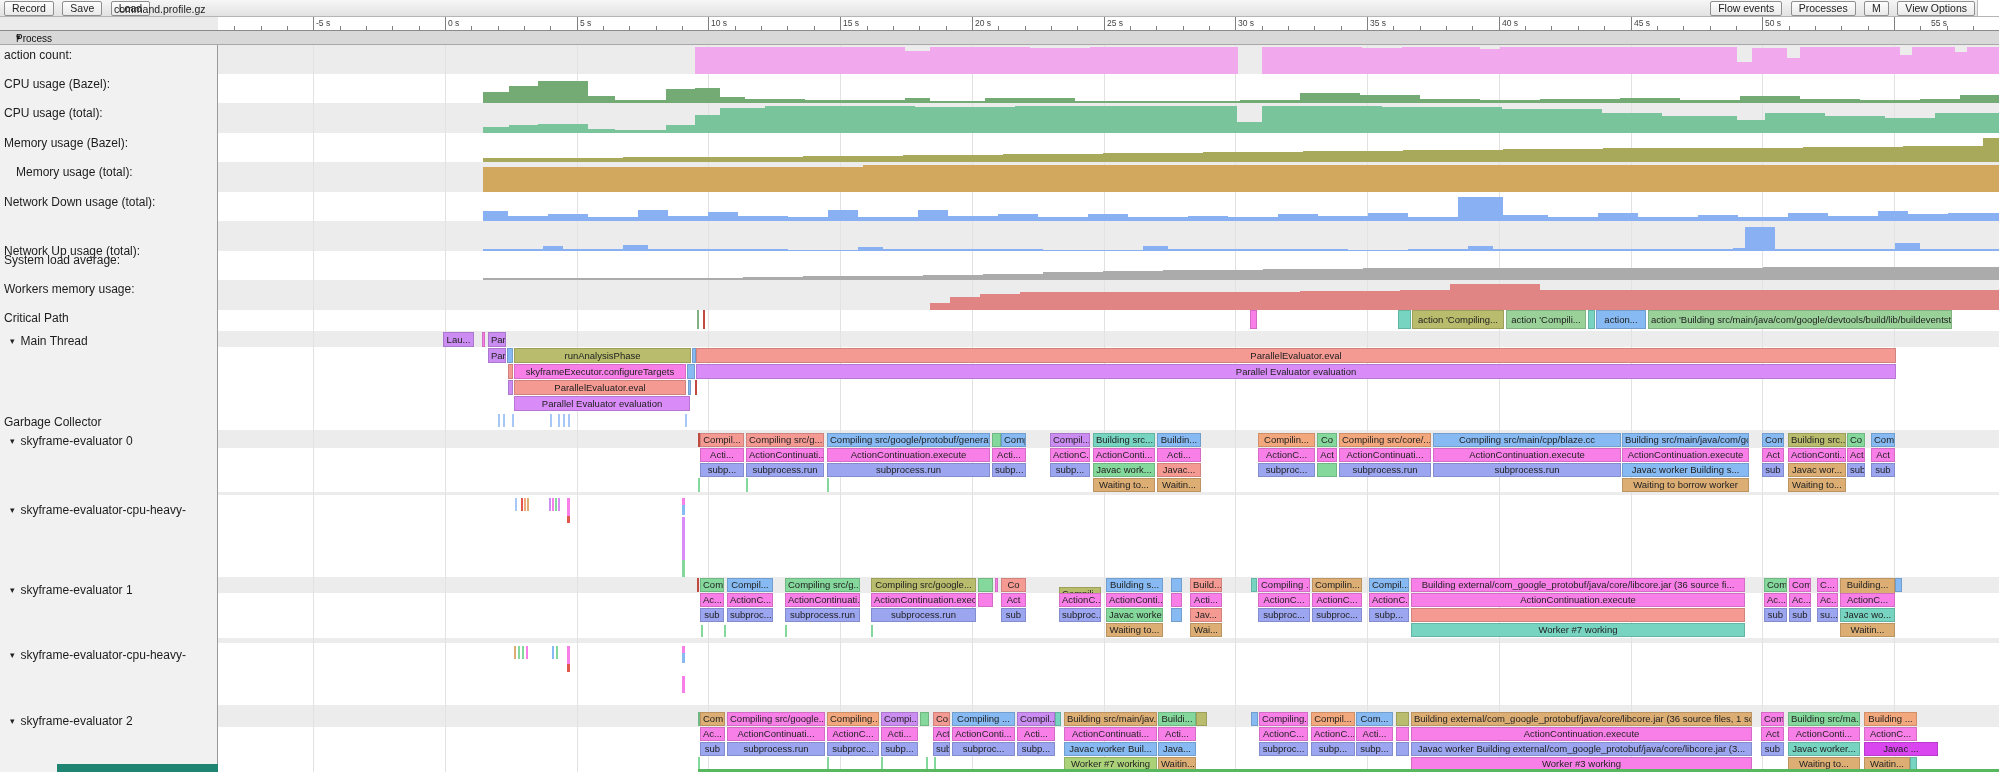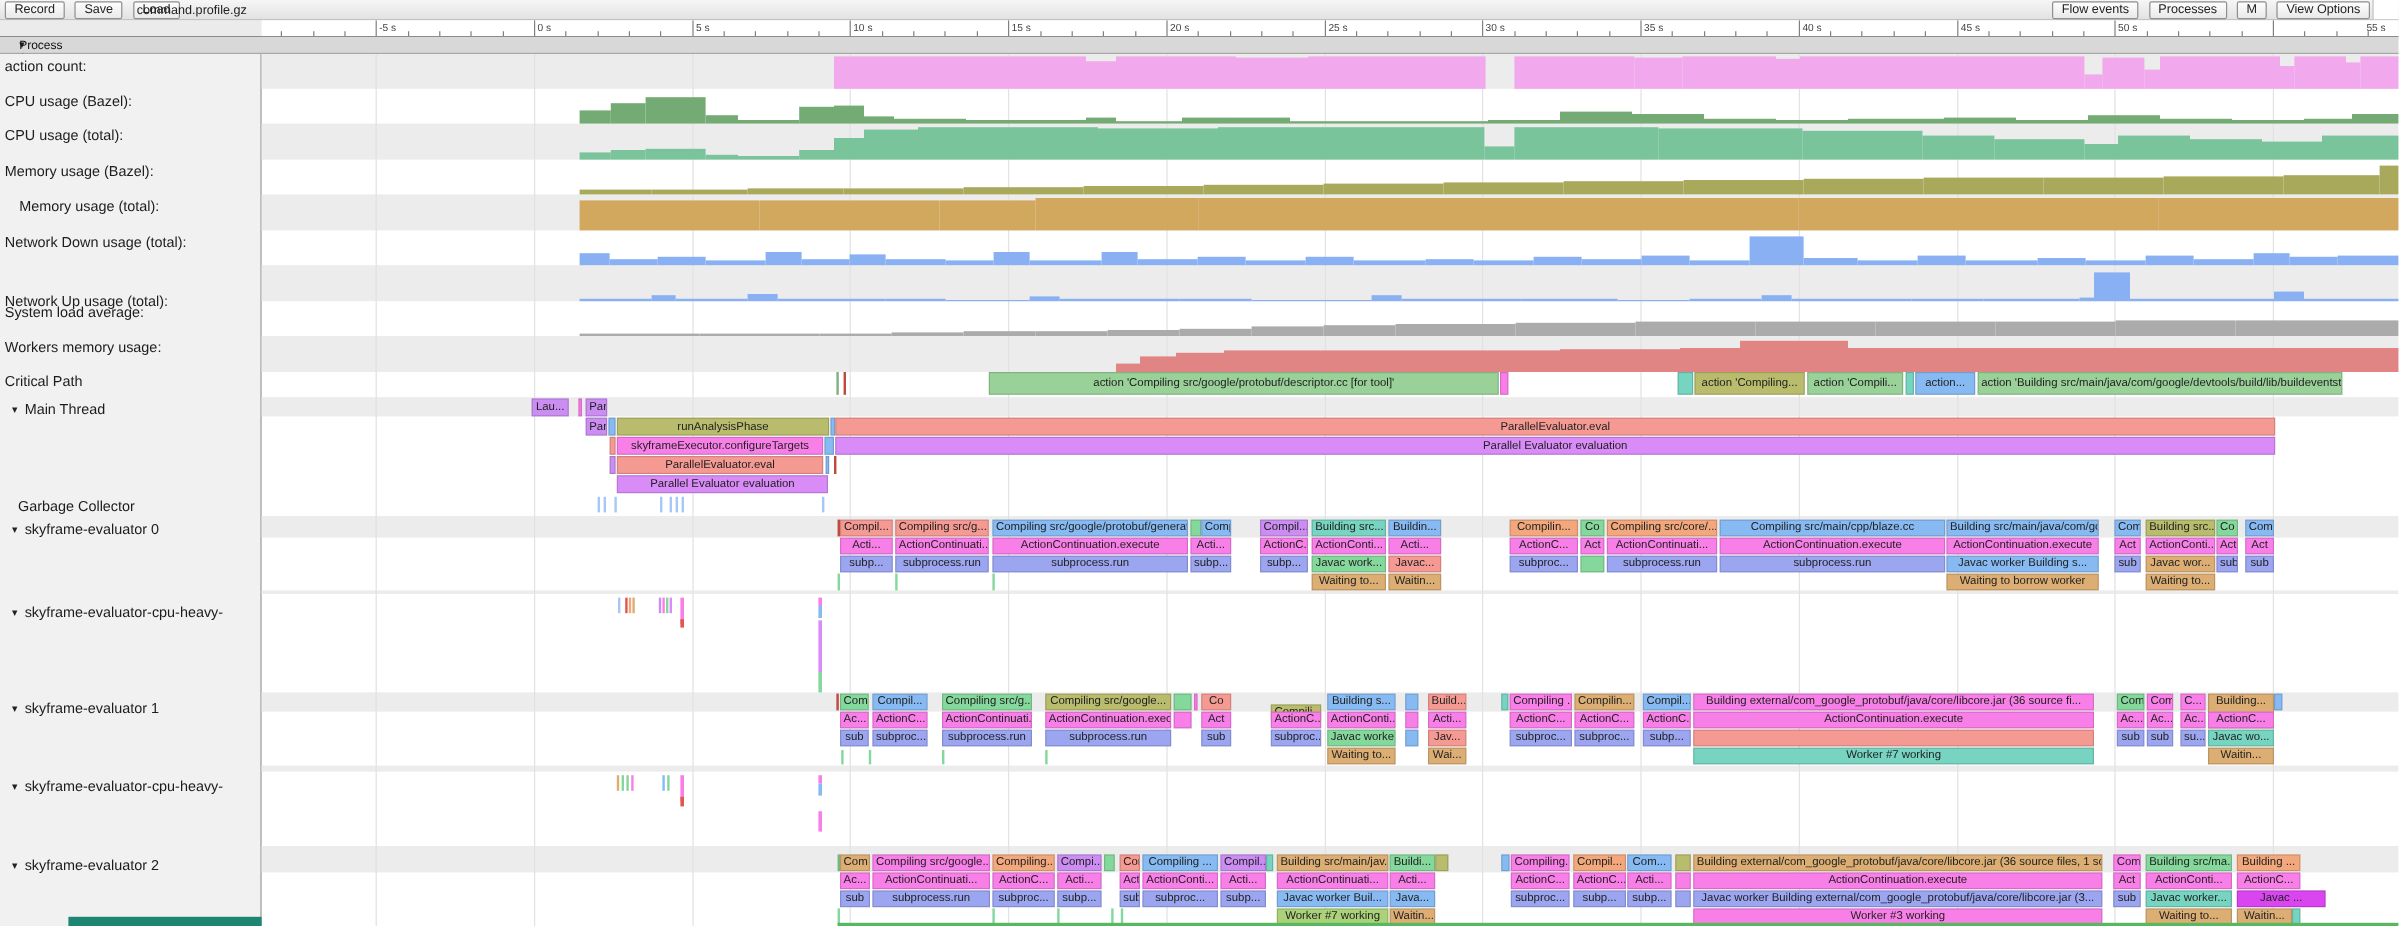--- a/index.html
+++ b/index.html
@@ -127,21 +127,21 @@
         <div class="rlabel" style="left: 1020px;">30 s</div>
         <div class="rmajor" style="left: 1149px;"></div>
         <div class="rlabel" style="left: 1152px;">35 s</div>
         <div class="rmajor" style="left: 1281px;"></div>
         <div class="rlabel" style="left: 1284px;">40 s</div>
         <div class="rmajor" style="left: 1413px;"></div>
         <div class="rlabel" style="left: 1416px;">45 s</div>
         <div class="rmajor" style="left: 1544px;"></div>
         <div class="rlabel" style="left: 1547px;">50 s</div>
         <div class="rmajor" style="left: 1676px;"></div>
-        <div class="rlabel" style="left: 1754px;">55 s</div>
+        <div class="rlabel" style="left: 1713px;">55 s</div>
       </div>
   </div>
 
   <div id="prochdr">
     <span>
         <span class="sbarrow">▾</span>
         <span>Process 1</span>
       </span>
   </div>
 
@@ -151,21 +151,21 @@
         <div class="sblabel" style="left: 4px; top: 32px;"><span>CPU usage (Bazel):</span></div>
         <div class="sblabel" style="left: 4px; top: 61px;"><span>CPU usage (total):</span></div>
         <div class="sblabel" style="left: 4px; top: 91px;"><span>Memory usage (Bazel):</span></div>
         <div class="sblabel" style="left: 16px; top: 120px;"><span>Memory usage (total):</span></div>
         <div class="sblabel" style="left: 4px; top: 150px;"><span>Network Down usage (total):</span></div>
         <div class="sblabel" style="left: 4px; top: 179px; margin-top: 20px;"><span>Network Up usage (total):</span></div>
         <div class="sblabel" style="left: 4px; top: 208px;"><span>System load average:</span></div>
         <div class="sblabel" style="left: 4px; top: 237px;"><span>Workers memory usage:</span></div>
         <div class="sblabel" style="left: 4px; top: 266px;"><span>Critical Path</span></div>
         <div class="sblabel" style="left: 10px; top: 289px;"><span class="sbarrow">▾</span><span>Main Thread</span></div>
-        <div class="sblabel" style="left: 15px; top: 370px;"><span>Garbage Collector</span></div>
+        <div class="sblabel" style="left: 4px; top: 370px;"><span>Garbage Collector</span></div>
         <div class="sblabel" style="left: 10px; top: 389px;"><span class="sbarrow">▾</span><span>skyframe-evaluator 0</span></div>
         <div class="sblabel" style="left: 10px; top: 458px;"><span class="sbarrow">▾</span><span>skyframe-evaluator-cpu-heavy-</span></div>
         <div class="sblabel" style="left: 10px; top: 538px;"><span class="sbarrow">▾</span><span>skyframe-evaluator 1</span></div>
         <div class="sblabel" style="left: 10px; top: 603px;"><span class="sbarrow">▾</span><span>skyframe-evaluator-cpu-heavy-</span></div>
         <div class="sblabel" style="left: 10px; top: 669px;"><span class="sbarrow">▾</span><span>skyframe-evaluator 2</span></div>
       </div>
     <div id="panthumb"></div>
   <div class="stripe" style="top: 0px; height: 29px;"></div>
       <div class="stripe" style="top: 58px; height: 30px;"></div>
       <div class="stripe" style="top: 117px; height: 30px;"></div>
@@ -391,21 +391,20 @@
         <div class="cseg" style="left: 1182px; width: 50px; top: 8px; height: 20px; background: rgb(224, 132, 132);"></div>
         <div class="cseg" style="left: 1232px; width: 90px; top: 2px; height: 26px; background: rgb(224, 132, 132);"></div>
         <div class="cseg" style="left: 1322px; width: 60px; top: 8px; height: 20px; background: rgb(224, 132, 132);"></div>
         <div class="cseg" style="left: 1382px; width: 100px; top: 8px; height: 20px; background: rgb(224, 132, 132);"></div>
         <div class="cseg" style="left: 1482px; width: 100px; top: 8px; height: 20px; background: rgb(224, 132, 132);"></div>
         <div class="cseg" style="left: 1582px; width: 100px; top: 8px; height: 20px; background: rgb(224, 132, 132);"></div>
         <div class="cseg" style="left: 1682px; width: 99px; top: 8px; height: 20px; background: rgb(224, 132, 132);"></div>
       </div>
       <div class="slice" style="left: 697px; top: 265px; width: 2px; height: 19px; background: rgb(153, 209, 153); line-height: 17px; padding: 0px;"></div>
       <div class="slice" style="left: 703px; top: 265px; width: 2px; height: 19px; background: rgb(226, 87, 76); line-height: 17px; padding: 0px;"></div>
-      <div class="slice" style="left: 824px; top: 265px; width: 425px; height: 19px; background: rgb(153, 209, 153); line-height: 17px;">action 'Compiling src/google/protobuf/descriptor.cc [for tool]'</div>
       <div class="slice" style="left: 1250px; top: 265px; width: 7px; height: 19px; background: rgb(249, 127, 232); line-height: 17px; padding: 0px;"></div>
       <div class="slice" style="left: 1398px; top: 265px; width: 13px; height: 19px; background: rgb(118, 212, 193); line-height: 17px; padding: 0px;"></div>
       <div class="slice" style="left: 1412px; top: 265px; width: 92px; height: 19px; background: rgb(184, 188, 108); line-height: 17px;">action 'Compiling...</div>
       <div class="slice" style="left: 1506px; top: 265px; width: 80px; height: 19px; background: rgb(153, 209, 153); line-height: 17px;">action 'Compili...</div>
       <div class="slice" style="left: 1588px; top: 265px; width: 7px; height: 19px; background: rgb(118, 212, 193); line-height: 17px; padding: 0px;"></div>
       <div class="slice" style="left: 1596px; top: 265px; width: 50px; height: 19px; background: rgb(135, 186, 242); line-height: 17px;">action...</div>
       <div class="slice" style="left: 1648px; top: 265px; width: 304px; height: 19px; background: rgb(153, 209, 153); line-height: 17px;">action 'Building src/main/java/com/google/devtools/build/lib/buildeventst...</div>
       <div class="slice" style="left: 443px; top: 287px; width: 31px; height: 15px; background: rgb(203, 141, 242); line-height: 13px;">Lau...</div>
       <div class="slice" style="left: 482px; top: 287px; width: 3px; height: 15px; background: rgb(249, 127, 232); line-height: 13px; padding: 0px;"></div>
       <div class="slice" style="left: 488px; top: 287px; width: 18px; height: 15px; background: rgb(203, 141, 242); line-height: 13px;">Par</div>

